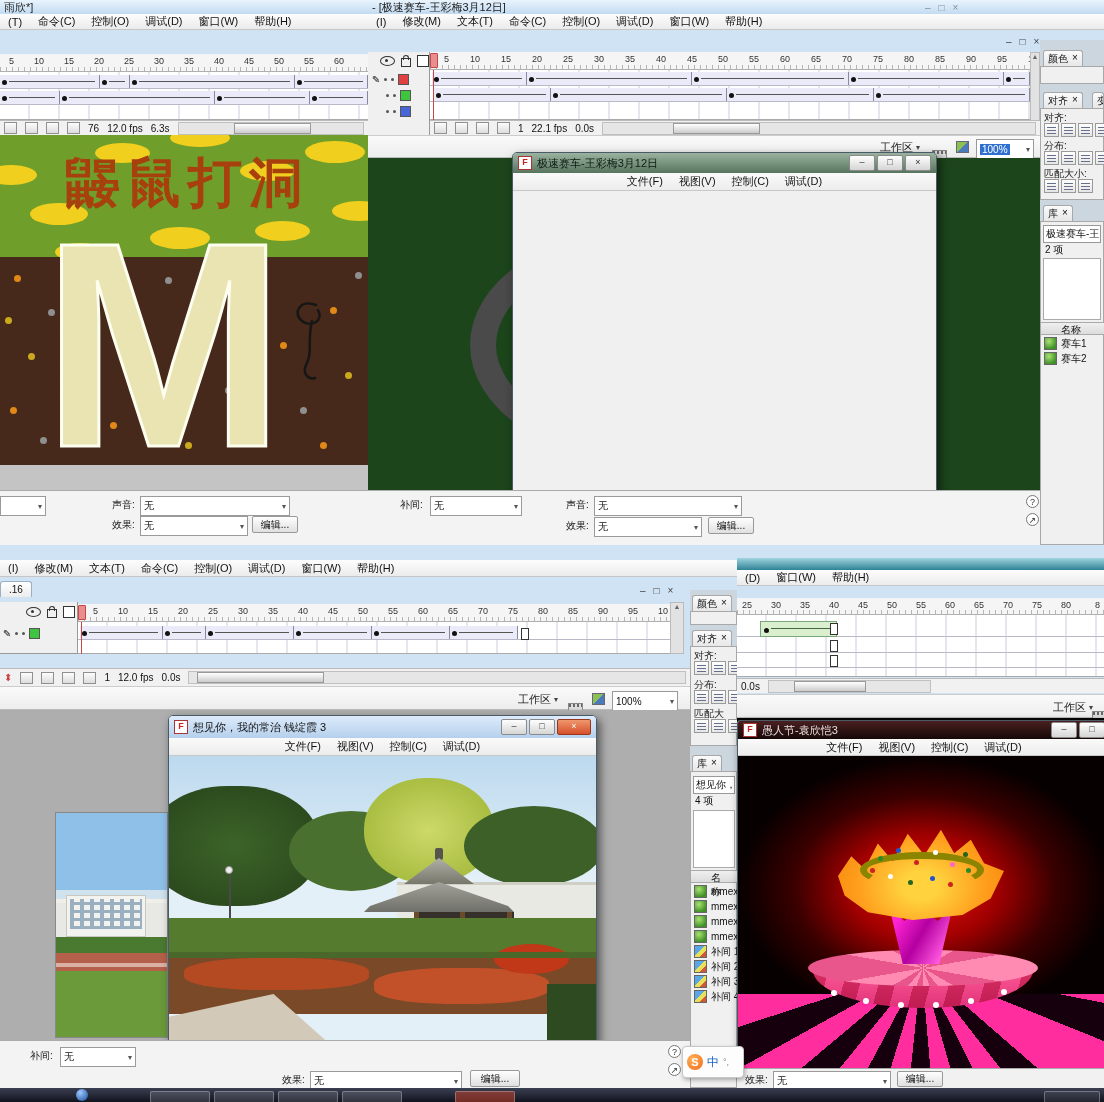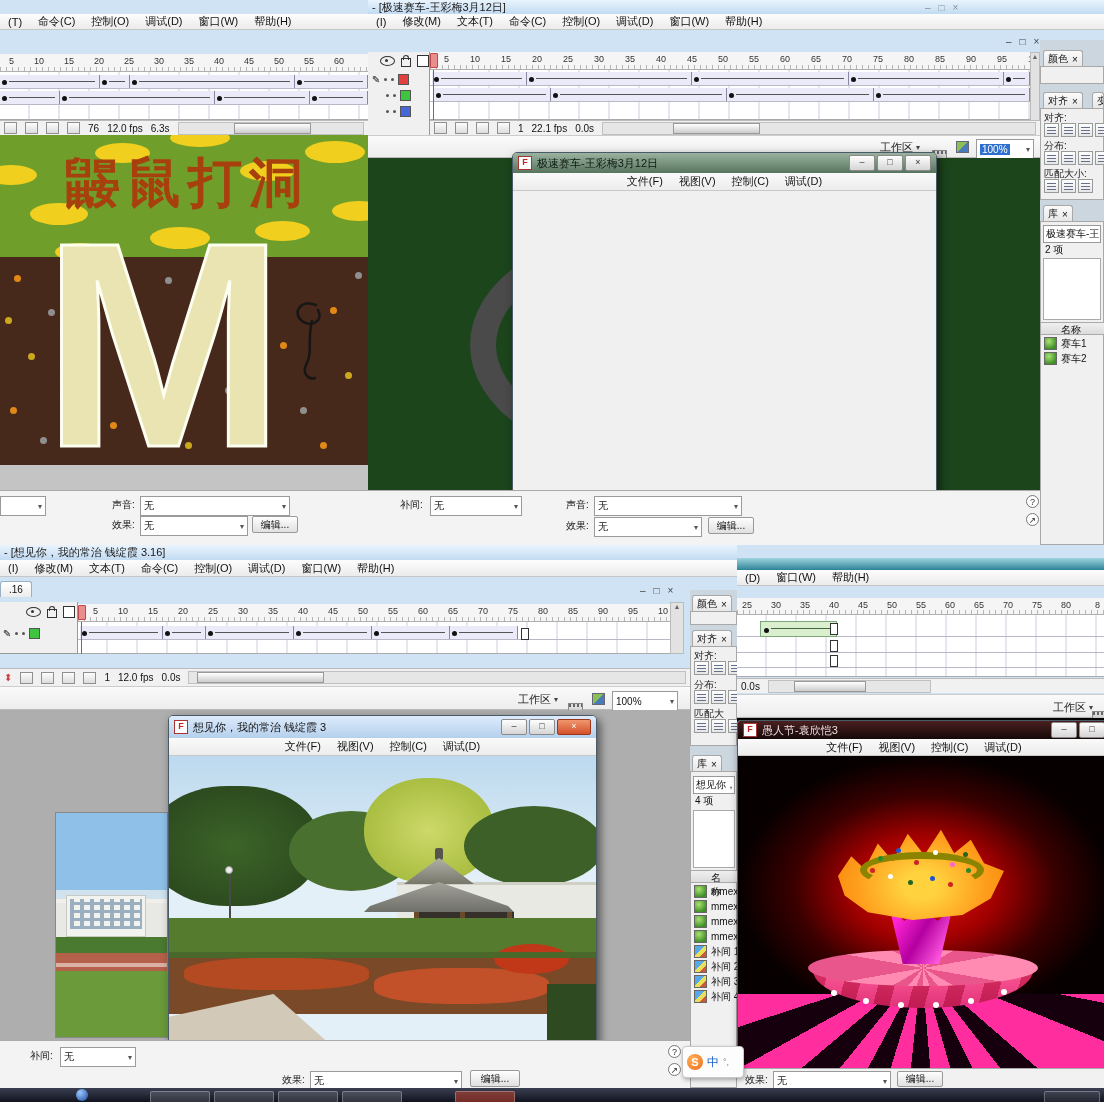--- a/index.html
+++ b/index.html
@@ -53,21 +53,21 @@
   .ic-eye{width:13px;height:8px;border:1px solid #333;border-radius:50%;position:relative;}
   .ic-eye::after{content:"";position:absolute;left:4px;top:2px;width:3px;height:3px;border-radius:50%;background:#333;}
   .ic-lock{width:8px;height:7px;border:1px solid #333;position:relative;margin-top:3px;}
   .ic-lock::before{content:"";position:absolute;left:1px;top:-4px;width:4px;height:4px;border:1px solid #333;border-bottom:none;border-radius:3px 3px 0 0;}
   .ic-box{width:10px;height:10px;border:1px solid #333;background:#fff;}
   .layerrow{display:flex;align-items:center;font-size:9px;gap:4px;}
   .sq{width:9px;height:9px;border:1px solid #555;flex:none;}
   .dot{width:3px;height:3px;border-radius:50%;background:#555;flex:none;}
   .pencil{font-size:10px;}
   
-  .ptab{background:linear-gradient(#fbfbfb,#e6e6e6);border:1px solid #a8a8a8;border-bottom:none;border-radius:3px 3px 0 0;font-size:10px;padding:1px 4px;display:inline-flex;gap:4px;align-items:center;white-space:nowrap;}
+  .ptab{background:linear-gradient(#fbfbfb,#e6e6e6);border:1px solid #a8a8a8;border-bottom:none;border-radius:3px 3px 0 0;font-size:10px;padding:1px 4px;display:inline-flex;gap:4px;white-space:nowrap;}
   .pbody{background:#f0f0f0;border:1px solid #a8a8a8;}
   .plbl{font-size:10px;color:#222;}
   .abtn{width:13px;height:12px;border:1px solid #9a9a9a;background:linear-gradient(#fff,#e6e6e6);display:inline-block;position:relative;margin-right:2px;}
   .abtn::before{content:"";position:absolute;left:2px;top:2px;right:2px;bottom:2px;background:repeating-linear-gradient(0deg,#66708a 0 1px,transparent 1px 3px);}
   .libdrop{background:#fff;border:1px solid #999;font-size:10px;padding:1px 2px;white-space:nowrap;overflow:hidden;}
   .libcount{font-size:10px;padding:2px;}
   .libprev{background:#fff;border:1px solid #aaa;}
   .libhead{background:linear-gradient(#efefef,#dcdcdc);border-top:1px solid #aaa;border-bottom:1px solid #aaa;font-size:10px;padding:0 20px;}
   .libitem{display:flex;align-items:center;gap:4px;font-size:10px;height:15px;padding-left:3px;white-space:nowrap;overflow:hidden;}
   .lib-ic{width:11px;height:11px;flex:none;border:1px solid #666;}
@@ -86,20 +86,23 @@
   .leaf{position:absolute;background:#f0cf1e;border-radius:50%;}
   
   .blob{position:absolute;}
   .taskbtn{position:absolute;top:1091px;height:10px;background:rgba(255,255,255,.14);border:1px solid rgba(255,255,255,.28);border-radius:2px;}
 </style>
 </head>
 <body>
 
 <div class="screen">
 
+  <div class="abs titlebar" style="left:0;top:0;width:368px;height:14px;">
+    <span>雨欣*]</span>
+  </div>
   <div class="abs menubar" style="left:0;top:14px;width:368px;height:16px;">
       <span class="mi">(T)</span>
       <span class="mi">命令(C)</span>
       <span class="mi">控制(O)</span>
       <span class="mi">调试(D)</span>
       <span class="mi">窗口(W)</span>
       <span class="mi">帮助(H)</span>
     </div>
   <div class="abs tabstrip" style="left:0;top:30px;width:368px;height:24px;"></div>
   <div class="abs ruler cells30" style="left:0;top:54px;width:368px;height:18px;">
@@ -376,23 +379,20 @@
           <span>赛车1</span>
         </div>
           <div class="libitem">
           <span class="lib-ic" data-icon="symbol"></span>
           <span>赛车2</span>
         </div>
         </div>
     </div>
   </div>
 
-  <div class="abs titlebar" style="left:0;top:545px;width:737px;height:15px;">
-    <span>- [想见你，我的常治 钱绽霞 3.16]</span>
-  </div>
   <div class="abs menubar" style="left:0;top:560px;width:737px;height:17px;">
       <span class="mi">(I)</span>
       <span class="mi">修改(M)</span>
       <span class="mi">文本(T)</span>
       <span class="mi">命令(C)</span>
       <span class="mi">控制(O)</span>
       <span class="mi">调试(D)</span>
       <span class="mi">窗口(W)</span>
       <span class="mi">帮助(H)</span>
     </div>

